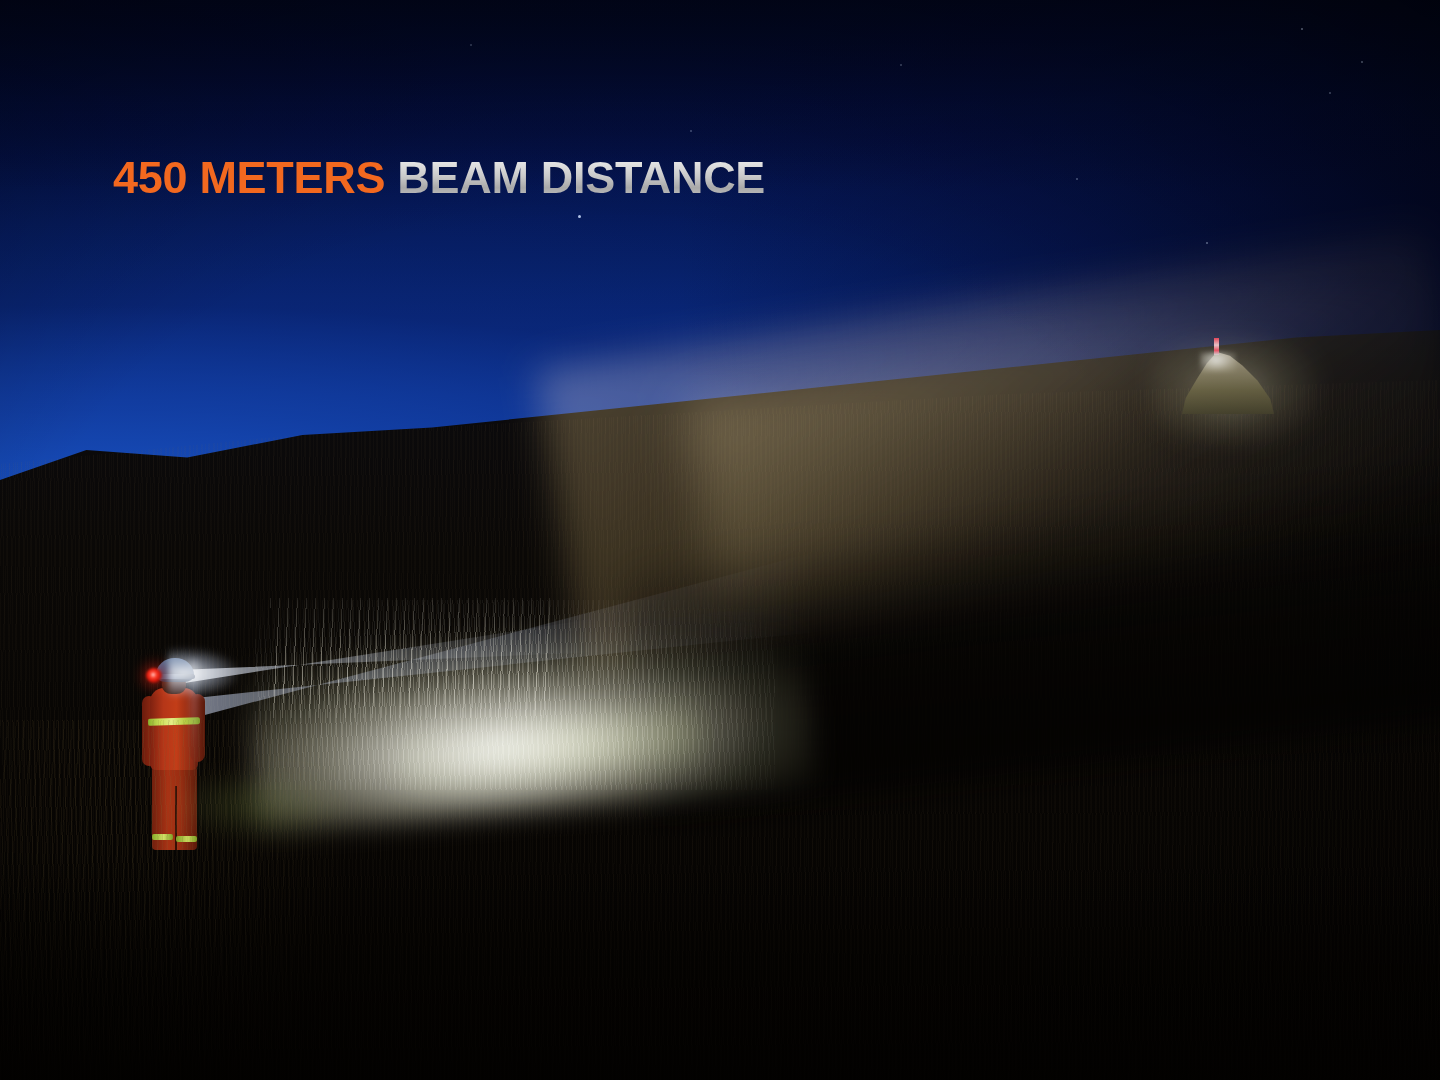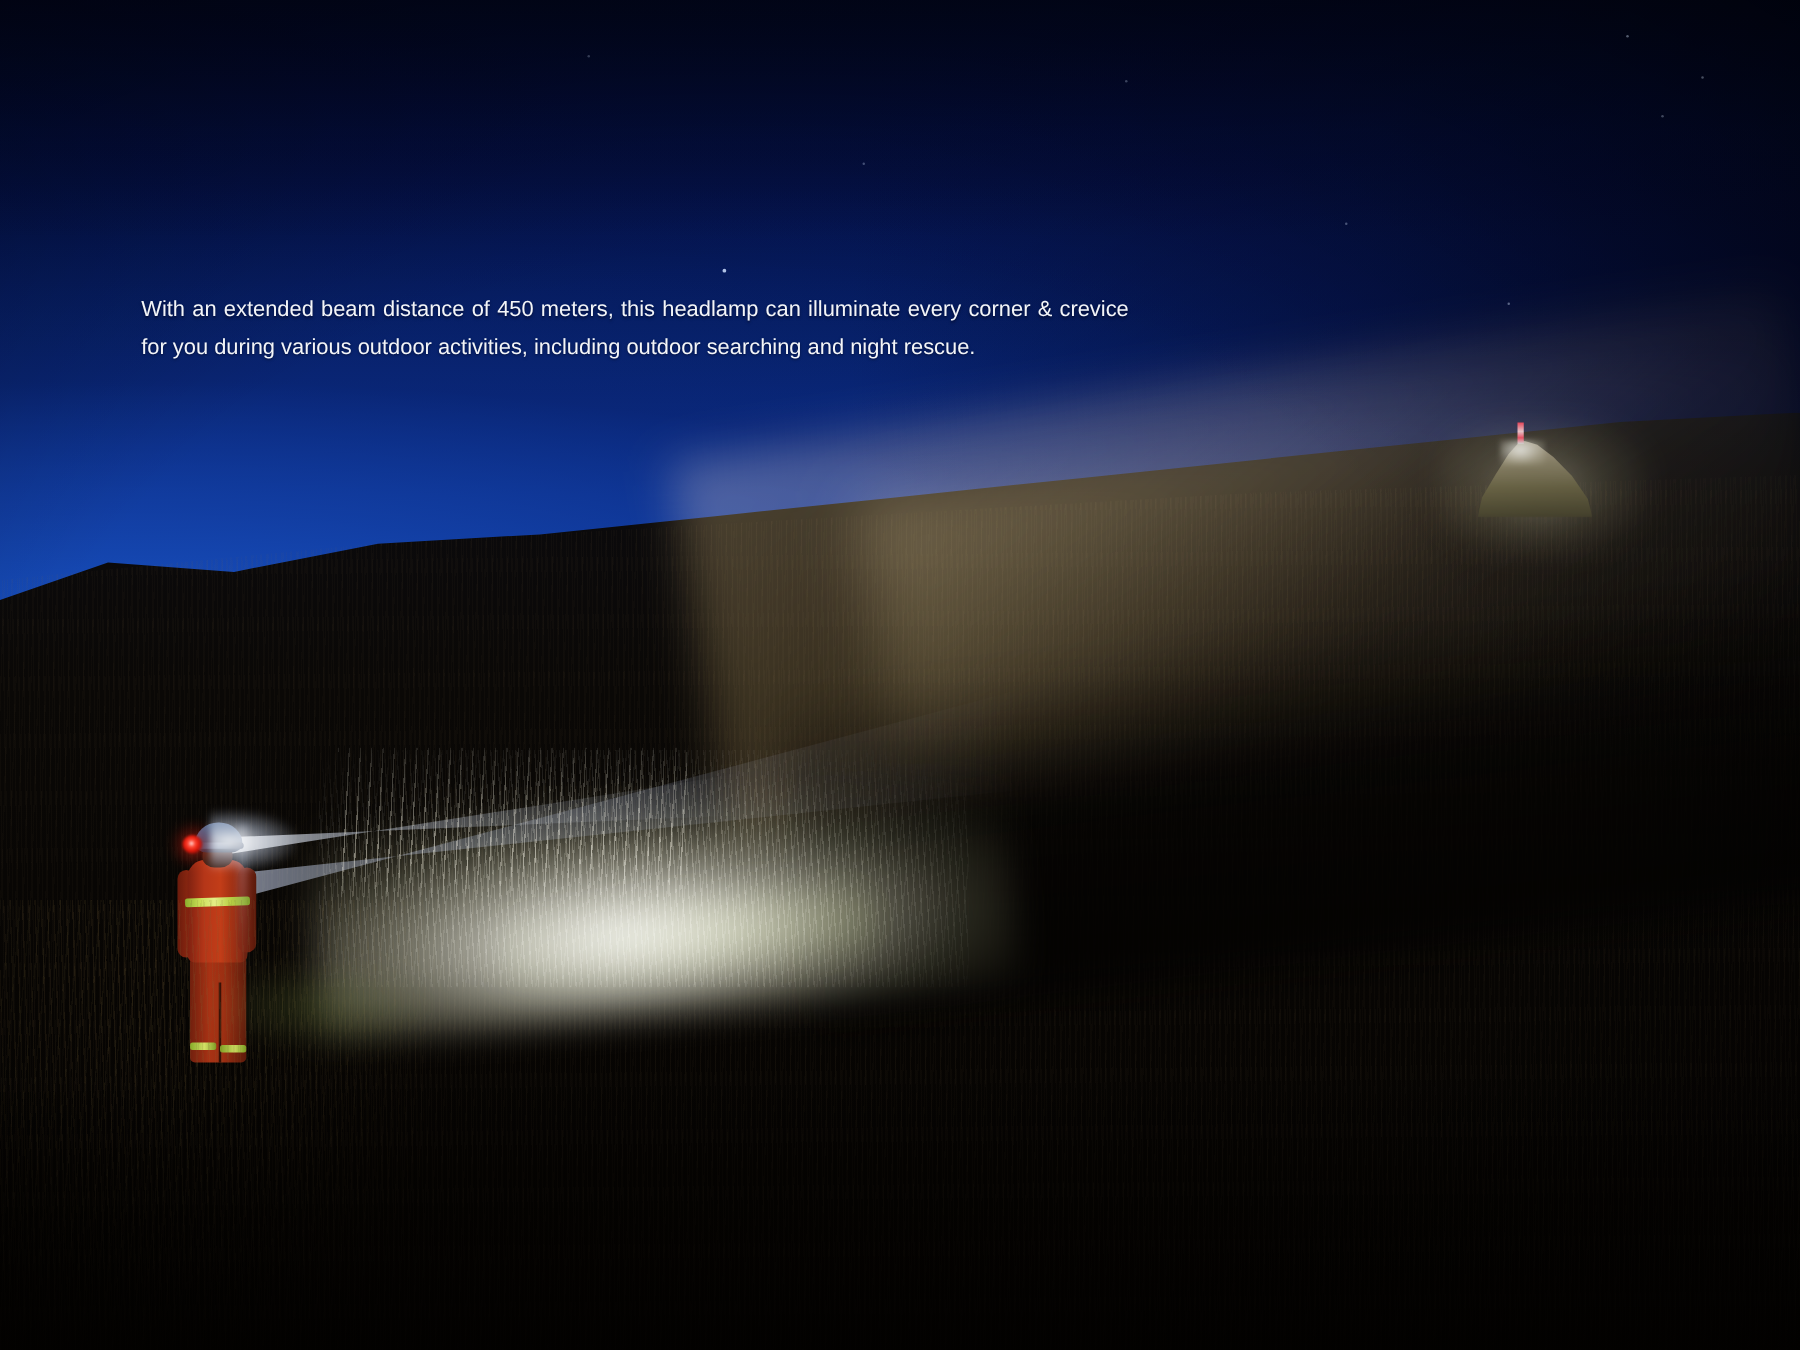--- a/index.html
+++ b/index.html
@@ -369,16 +369,16 @@
     <div class="red-light"></div>
     <div class="person-rim"></div>
   </div>
   <div class="beam-source-glow"></div>
 
   <div class="fg-grass-left"></div>
   <div class="fg-green"></div>
   <div class="vignette"></div>
   <div class="bottom-fade"></div>
 
-
-  <p class="body-copy">With an extended beam distance of 450 meters, this headlamp can illuminate every corner &amp; crevice for you during various outdoor activities, including outdoor searching and night rescue.</p>
+  <h1 class="headline"><span class="hl-accent">450 METERS</span><span class="hl-silver"> BEAM DISTANCE</span></h1>
+
 
 </div>
 
 </body></html>

